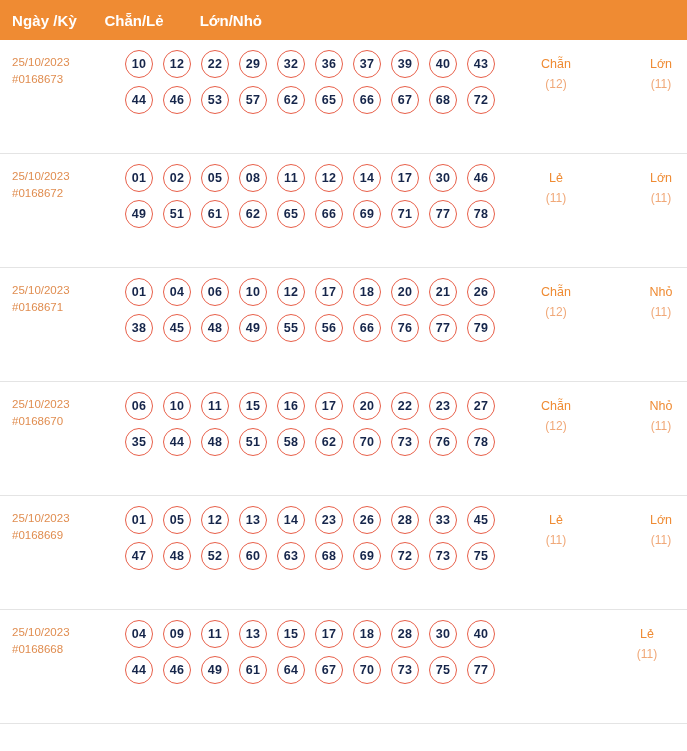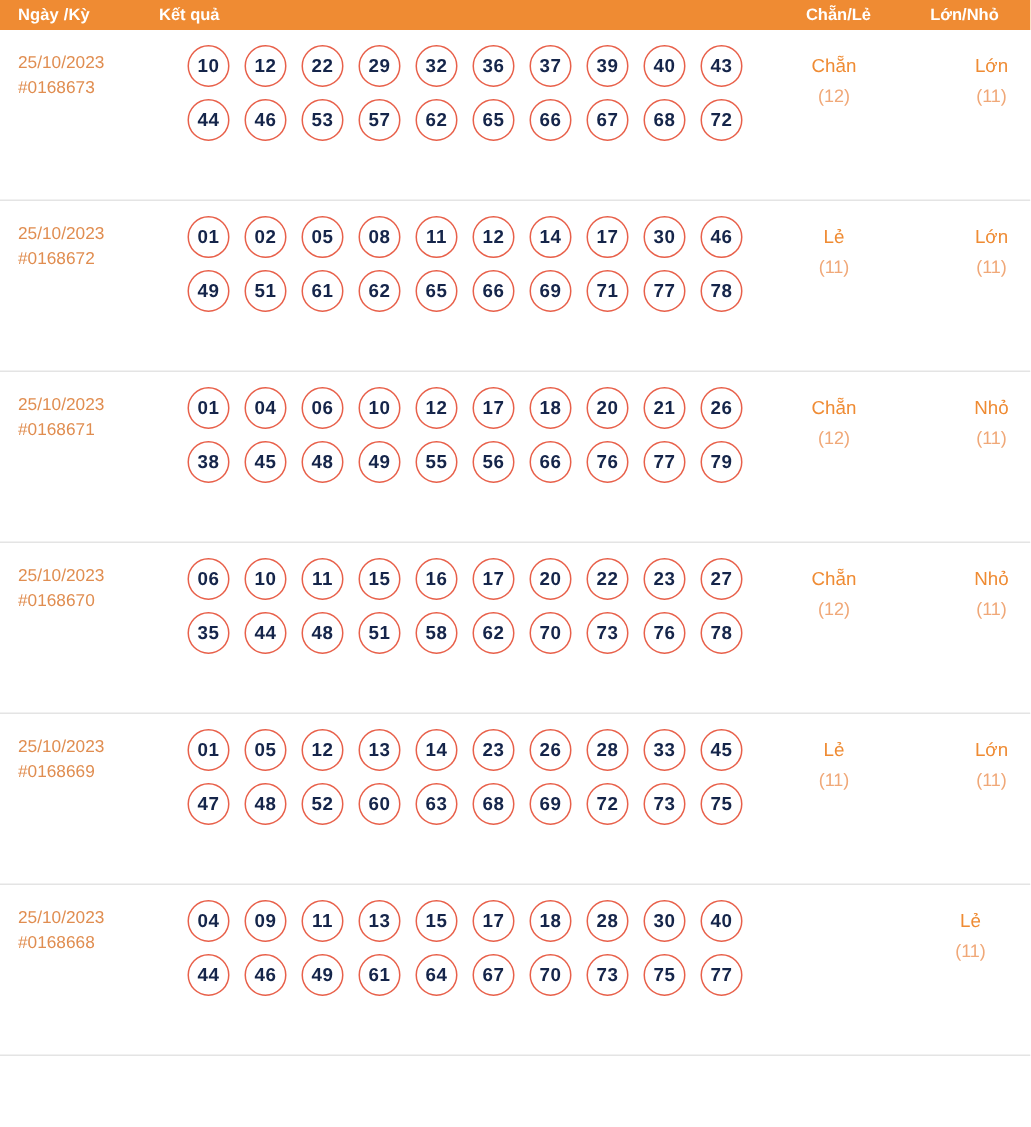--- a/index.html
+++ b/index.html
@@ -16,24 +16,24 @@
 
   .results-table {
     width: 687px;
     background: #ffffff;
   }
 
   
   .table-header {
     display: flex;
     align-items: center;
-    height: 20px;
+    height: 40px;
     background: #ef8b33;
     color: #ffffff;
-    font-size: 11px;
+    font-size: 15px;
     font-weight: bold;
   }
   .th-date {
     width: 94px;
     padding-left: 12px;
     box-sizing: border-box;
     text-align: left;
     letter-spacing: .1px;
   }
   .th-results {
@@ -41,21 +41,21 @@
     padding-left: 12px;
     box-sizing: border-box;
     text-align: left;
   }
   .th-oddeven {
     width: 80px;
     text-align: center;
   }
   .th-bigsmall {
     width: 88px;
-    text-align: center;
+    text-align: right;
   }
 
   
   .row {
     display: flex;
     align-items: flex-start;
     border-bottom: 1px solid #e4e4e4;
     min-height: 114px;
     box-sizing: border-box;
     gap: 21px;
@@ -133,21 +133,20 @@
     display: none;
   }
 </style>
 </head>
 <body>
 
 <div class="results-table">
 
   <div class="table-header">
     <div class="th-date">Ngày /Kỳ</div>
-    <div class="th-results">Kết quả</div>
     <div class="th-oddeven">Chẵn/Lẻ</div>
     <div class="th-bigsmall">Lớn/Nhỏ</div>
   </div>
 
   <div id="rows-container">
       <div class="row">
         <div class="cell-date">
           <span class="kyname">25/10/2023</span>
           <span class="kyname">#0168673</span>
         </div>

